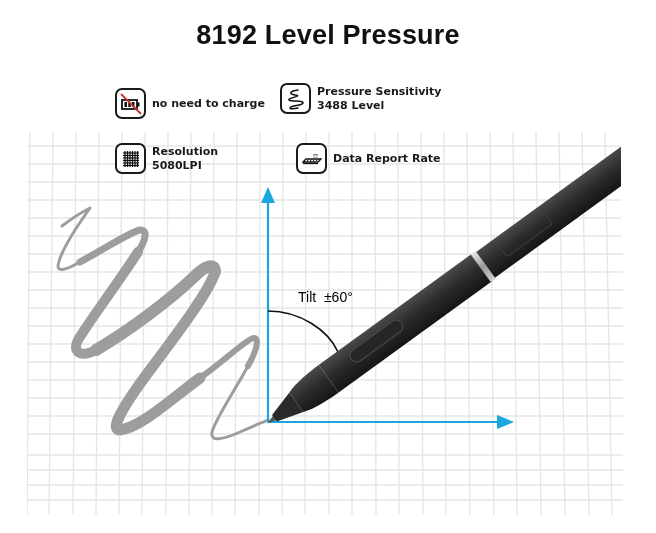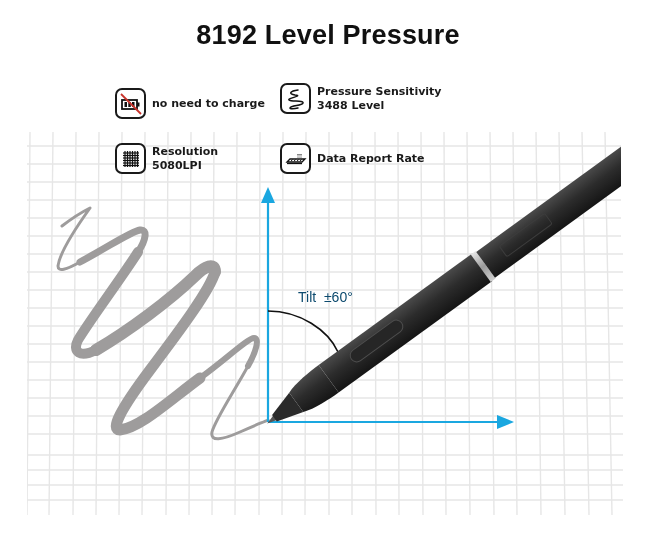--- a/index.html
+++ b/index.html
@@ -10,21 +10,21 @@
     }
     svg.scene { position: absolute; left: 0; top: 0; }
     .feature { position: absolute; display: flex; align-items: center; }
     .feature .icon-box {
       width: 31px; height: 31px; border: 2px solid #1a1a1a; border-radius: 7px; box-sizing: border-box;
       display: flex; align-items: center; justify-content: center; background: #fff; margin-right: 6px;
     }
     .feature .text { font-family: "DejaVu Sans", sans-serif; font-size: 11px; line-height: 14px; color: #1a1a1a; font-weight: 600; }
     .feature .text span { display: block; white-space: nowrap; }
     .tilt-label {
-      position: absolute; left: 298px; top: 289px; font-family: "Liberation Sans", sans-serif; font-size: 14px; color: #0c4a6e;
+      position: absolute; left: 298px; top: 289px; font-family: "Liberation Sans", sans-serif; font-size: 14px; color: #000000;
     }
   </style>
 </head>
 <body>
 
 <div class="title">8192 Level Pressure</div>
 
 <svg class="scene" width="656" height="533" viewBox="0 0 656 533">
   <defs>
     <linearGradient id="gridFade" x1="0" y1="0" x2="0" y2="1">
@@ -189,21 +189,21 @@
         <line x1="4" y1="16" x2="20" y2="16"></line>
         <line x1="4" y1="18.5" x2="20" y2="18.5"></line>
     </svg>
   </div>
   <div class="text">
     <span>Resolution</span>
     <span>5080LPI</span>
   </div>
 </div>
 
-<div class="feature" style="left:280px; top:143px;">
+<div class="feature" style="left:296px; top:143px;">
   <div class="icon-box">
     <svg width="24" height="24" viewBox="0 0 24 24">
       <rect x="13" y="7" width="5" height="1.5" fill="#888"></rect>
       <rect x="13" y="9.5" width="5" height="1.2" fill="#aaa"></rect>
       <path d="M3,15 L6,12 L21,12 L18,15 Z" fill="none" stroke="#111" stroke-width="1.3"></path>
       <line x1="7" y1="14" x2="8.5" y2="12.8" stroke="#111" stroke-width="1"></line>
       <line x1="10" y1="14" x2="11.5" y2="12.8" stroke="#111" stroke-width="1"></line>
       <line x1="13" y1="14" x2="14.5" y2="12.8" stroke="#111" stroke-width="1"></line>
       <line x1="16" y1="14" x2="17.5" y2="12.8" stroke="#111" stroke-width="1"></line>
       <line x1="3" y1="16.5" x2="18" y2="16.5" stroke="#111" stroke-width="1.3"></line>

